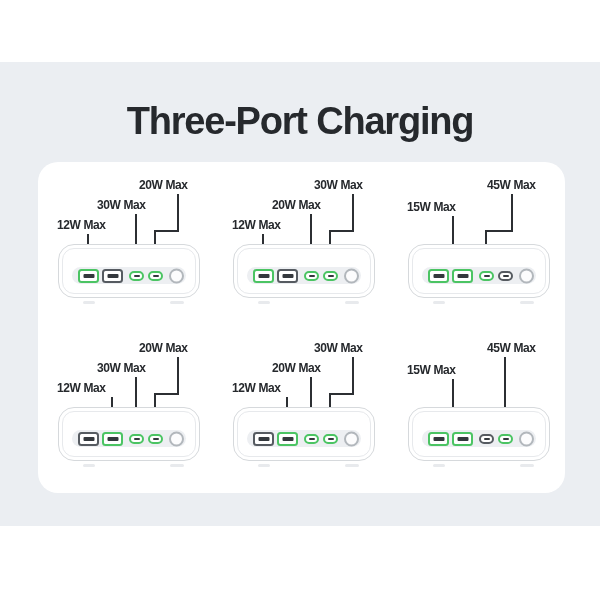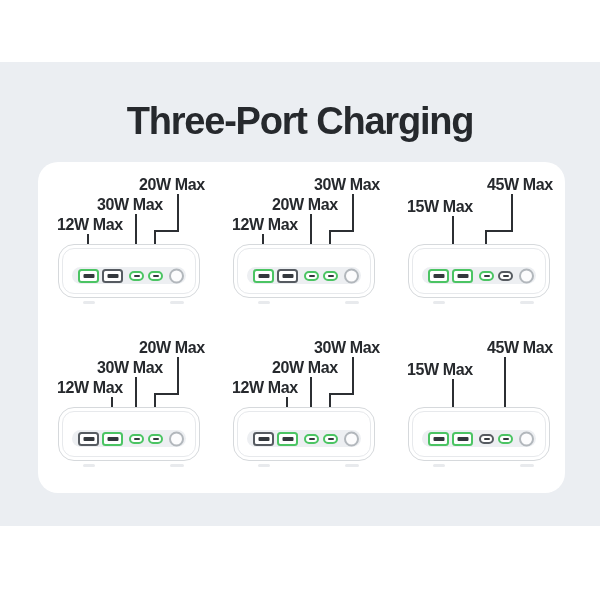--- a/index.html
+++ b/index.html
@@ -17,21 +17,21 @@
     text-align:center;
     font-size:38px;font-weight:bold;letter-spacing:-1.2px;
     color:var(--text,#26292d);
   }
   .card{
     position:absolute;left:38px;top:162px;width:527px;height:331px;
     background:var(--card-background,#ffffff);border-radius:20px;
   }
   .cell{position:absolute;width:175px;height:160px;}
   .lbl{
-    position:absolute;font-size:16px;line-height:14px;font-weight:bold;
+    position:absolute;font-size:12px;line-height:14px;font-weight:bold;
     letter-spacing:-0.4px;color:var(--text,#26292d);white-space:nowrap;
   }
   .ln{position:absolute;background:var(--callout-line,#2c2f33);}
   .device{
     position:absolute;left:18px;top:74px;width:142px;height:54px;
     background:#fff;border:1.5px solid #d6d9dc;border-radius:16px;
     box-sizing:border-box;
   }
   .device-inner{
     position:absolute;inset:3px;border:1px solid #e7e9ec;border-radius:12px;

